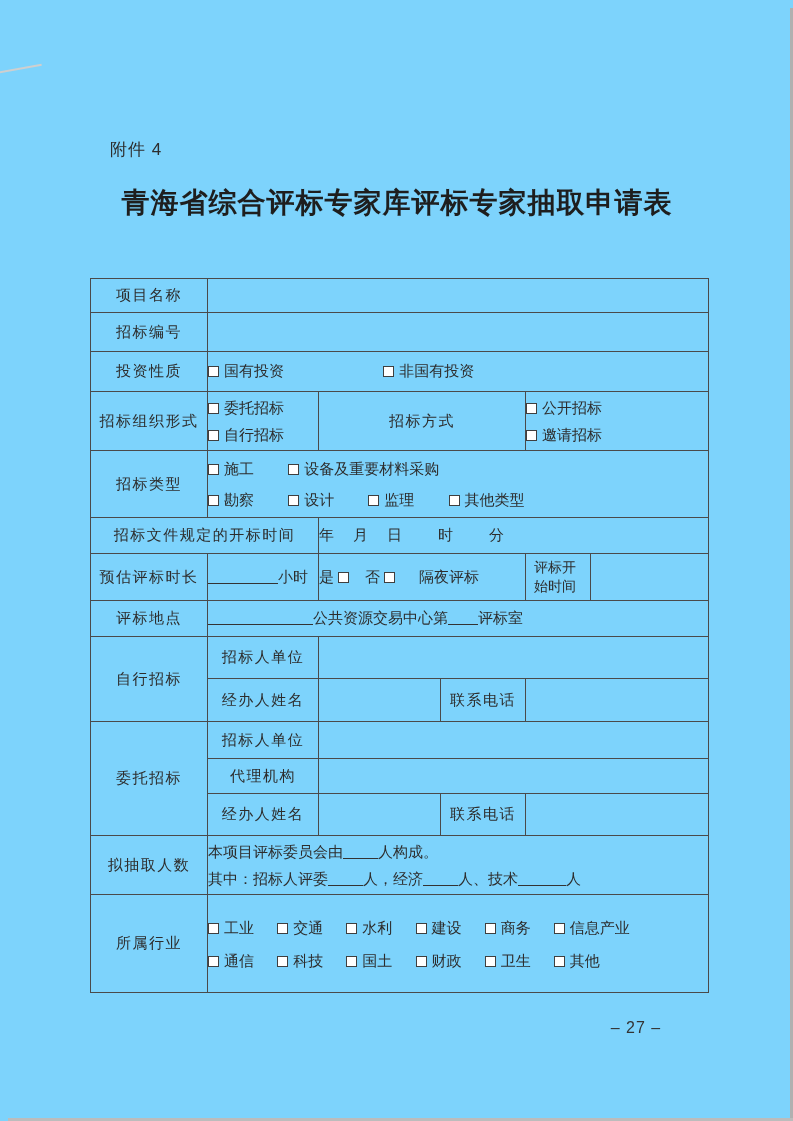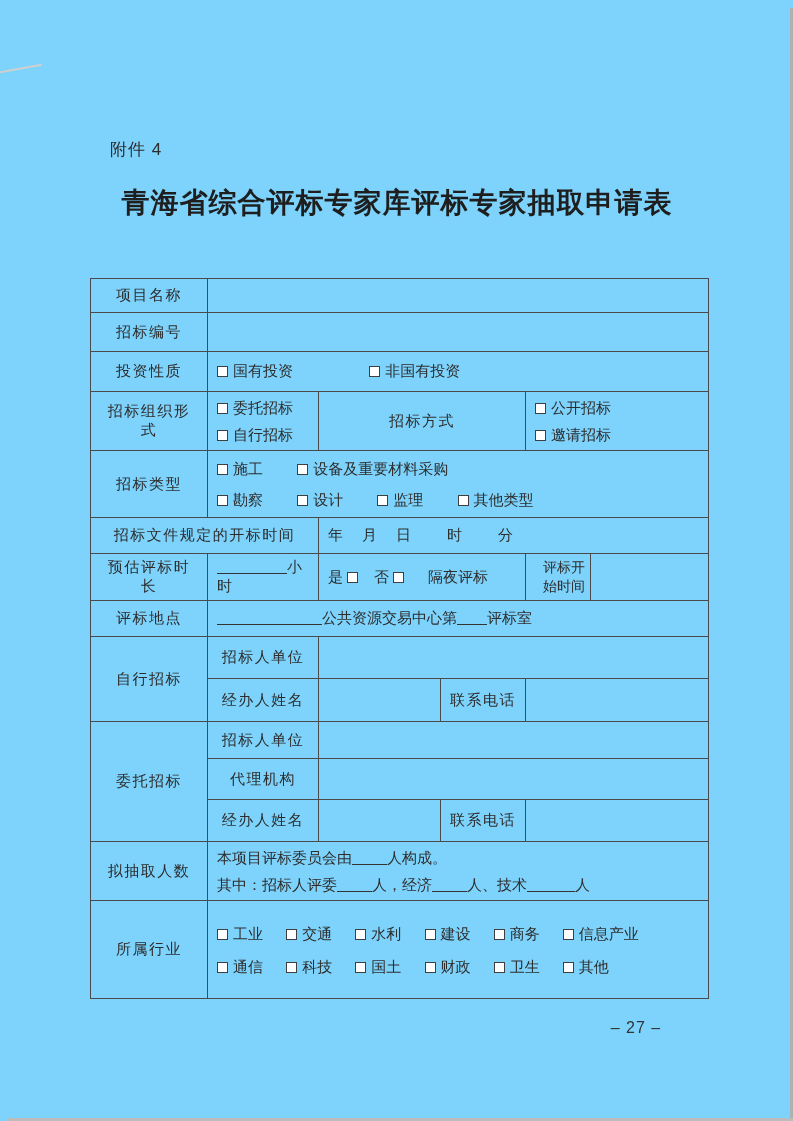--- a/index.html
+++ b/index.html
@@ -16,39 +16,39 @@
   .title { position:absolute; left:88px; top:184px; width:618px; text-align:center;
            font-size:28px; font-weight:bold; letter-spacing:1px; color:#1e1e1e; }
   .fill-date { position:absolute; left:90px; top:249px; width:618px; text-align:right;
                padding-right:36px; font-size:15px; color:#333; }
   .fill-date .gap-y { margin-left:52px; }
   .fill-date .gap-m { margin-left:31px; }
   .fill-date .gap-d { margin-left:29px; }
 
   table.form { position:absolute; left:90px; top:278px; width:618px;
                border-collapse:collapse; table-layout:fixed; }
-  .form td { border:1px solid #4a4a4a; font-size:15px; padding:2px 9px;
+  .form td { border:1px solid #4a4a4a; font-size:15px; padding:2px 0;
              vertical-align:middle; overflow:hidden; }
   .lbl { text-align:center; letter-spacing:1.5px; padding:2px 2px; }
   .sublbl { text-align:center; letter-spacing:1.5px; }
   .ctr { text-align:center; letter-spacing:1.5px; }
 
   .cb { display:inline-block; width:11px; height:11px; border:1px solid #3f3f3f;
         margin-right:5px; vertical-align:-1px; background:#fff; }
   .cb.after { margin:0 0 0 4px; }
 
   .blank { display:inline-block; border-bottom:1px solid #333; height:14px; vertical-align:-2px; }
   .w30 { width:30px; } .w35 { width:35px; } .w48 { width:48px; }
   .w70 { width:70px; } .w105 { width:105px; }
 
   .line { line-height:27px; white-space:nowrap; }
   .line-tall { line-height:31px; white-space:nowrap; }
   .line-ind { line-height:33px; white-space:nowrap; }
 
-  .opt-inv1 { margin-right:72px; }
+  .opt-inv1 { margin-right:95px; }
   .opt-bt { margin-right:30px; }
   .opt-ind { margin-right:19px; }
 
   .opentime-val { padding-left:32px; letter-spacing:2px; }
   .dur-mid { padding-left:22px; white-space:nowrap; }
   .dur-mid .seg1 { margin-right:16px; }
   .dur-mid .seg2 { margin-right:24px; }
   .start-cell { padding:2px 3px 2px 6px;text-align:right; }
   .start-cell div { width:50px; font-size:14px; line-height:19px; }
 
@@ -161,21 +161,21 @@
       <td></td>
       <td class="ctr">联系电话</td>
       <td colspan="2"></td>
     </tr>
 
     <tr style="height:37px">
       <td rowspan="3" class="lbl">委托招标</td>
       <td class="sublbl">招标人单位</td>
       <td colspan="4"></td>
     </tr>
-    <tr style="height:41px">
+    <tr style="height:35px">
       <td class="sublbl">代理机构</td>
       <td colspan="4"></td>
     </tr>
     <tr style="height:42px">
       <td class="sublbl">经办人姓名</td>
       <td></td>
       <td class="ctr">联系电话</td>
       <td colspan="2"></td>
     </tr>
 

